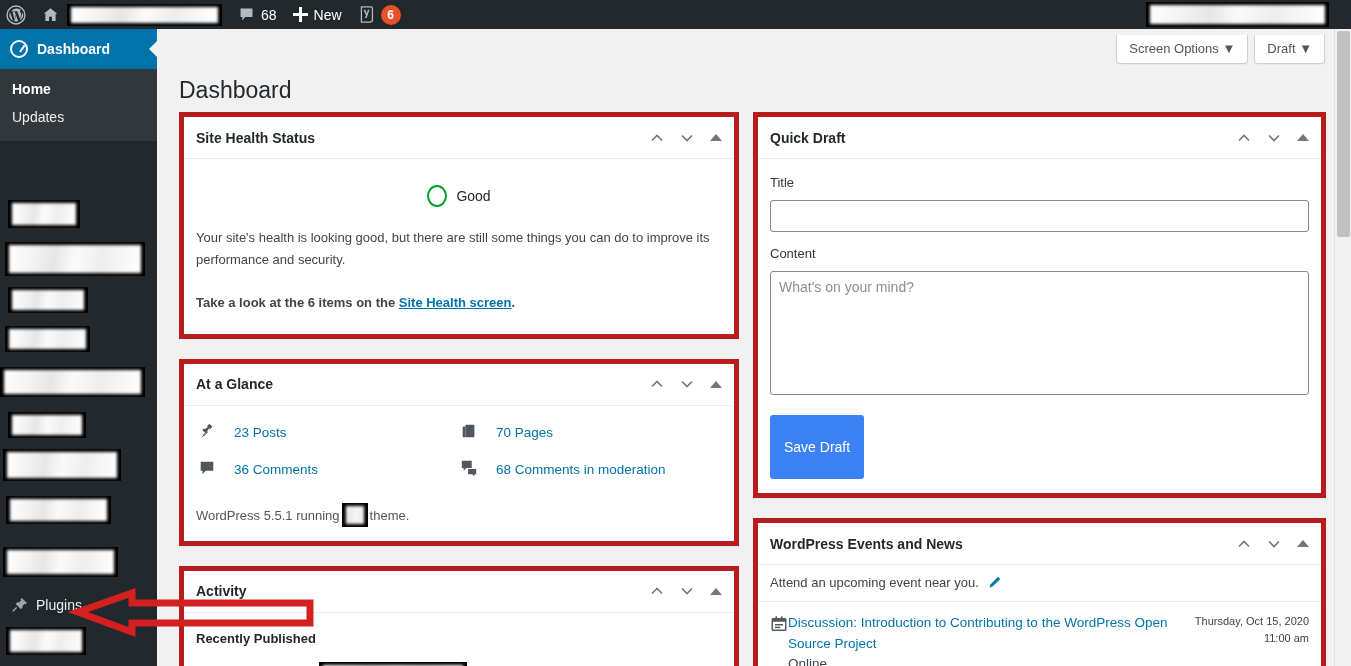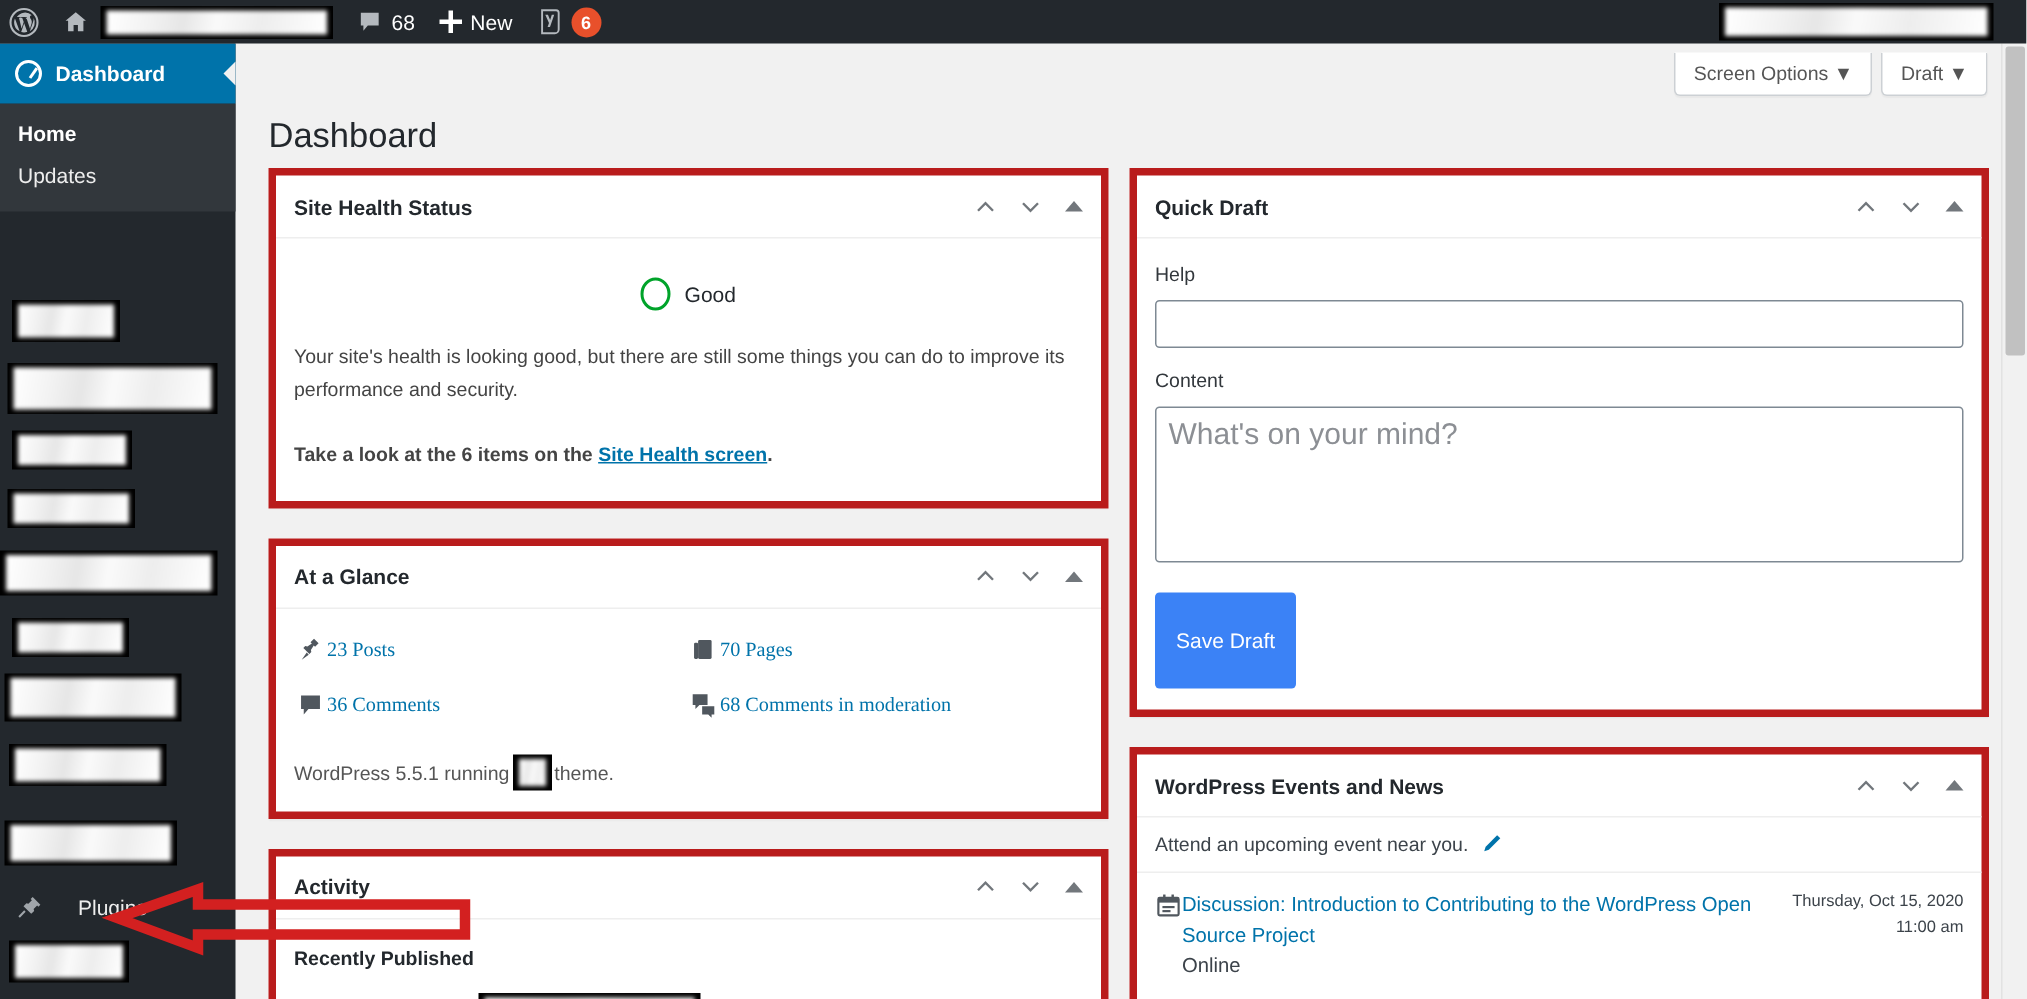--- a/index.html
+++ b/index.html
@@ -95,21 +95,21 @@
   .submenu { background: #32373c; padding: 6px 0 10px 0; }
   .submenu a {
     display: block; padding: 6px 0 6px 12px;
     font-size: 14px; color: #eee; text-decoration: none;
   }
   .submenu a.current { color: #fff; font-weight: bold; }
 
   .menu-row {
     position: relative; height: 34px;
     display: flex; align-items: center;
-    padding-left: 10px; gap: 24px;
+    padding-left: 10px; gap: 8px;
   }
   .menu-row .ico {
     width: 18px; height: 18px; flex: none;
     color: #a0a5aa; font-size: 14px; line-height: 18px;
   }
   .menu-row .label { color: #eee; font-size: 14px; }
 
   .plug-ico { fill: #a0a5aa; }
 
   
@@ -169,21 +169,21 @@
   }
   .health-p { margin: 14px 0 0; font-size: 13px; color: #444; line-height: 1.65; }
   .health-p2 { margin: 22px 0 6px; font-weight: bold; }
   .link { color: #0073aa; text-decoration: underline; }
 
   
   .glance-grid {
     display: grid; grid-template-columns: 1fr 1fr;
     row-gap: 16px; padding: 4px 0 0 2px;
   }
-  .glance-item { display: flex; align-items: center; gap: 2px; font-family: Liberation Serif, serif; }
+  .glance-item { display: flex; align-items: flex-start; gap: 18px; }
   .glance-item span.txt { color: #0073aa; font-size: 13.5px; }
   .gi { width: 18px; height: 18px; fill: #50575e; flex: none; }
   .glance-version {
     margin-top: 22px; color: #555; font-size: 13px;
     display: flex; align-items: flex-end; gap: 0;
   }
   .theme-redact { width: 26px; height: 24px; margin: 0 2px; }
 
   
   .act-sub {
@@ -195,22 +195,22 @@
   .act-redact { width: 148px; height: 26px; }
 
   
   .qd-label { display: block; font-size: 13px; color: #32373c; margin: 2px 0 6px; }
   .qd-input {
     width: 100%; height: 32px; border: 1px solid #7e8993;
     border-radius: 3px; padding: 0 8px; font-size: 14px;
     font-family: "Liberation Sans", sans-serif; background: #fff;
   }
   .qd-text {
-    width: 100%; height: 104px; border: 1px solid #7e8993;
-    border-radius: 3px; padding: 7px 8px; font-size: 20px;
+    width: 100%; height: 124px; border: 1px solid #7e8993;
+    border-radius: 3px; padding: 7px 8px; font-size: 14px;
     font-family: "Liberation Sans", sans-serif; resize: none; background: #fff;
   }
   .qd-text::placeholder, .qd-input::placeholder { color: #8c8f94; }
   .btn-primary {
     margin-top: 14px; background: #3b82f6; border: none; color: #fff;
     font-size: 14px; padding: 24px 14px; border-radius: 3px;
     font-family: "Liberation Sans", sans-serif; cursor: pointer;
   }
 
   
@@ -461,21 +461,21 @@
             <svg class="chev" viewBox="0 0 14 14">
                 <path d="M2 9.5 7 4.5l5 5" fill="none" stroke="#72777c" stroke-width="1.6"></path>
               </svg>
             <svg class="chev" viewBox="0 0 14 14">
                 <path d="M2 4.5 7 9.5l5-5" fill="none" stroke="#72777c" stroke-width="1.6"></path>
               </svg>
             <span class="tri"></span>
           </span>
         </div>
         <div class="pb-body">
-          <label class="qd-label">Help</label>
+          <label class="qd-label">Title</label>
           <input class="qd-input" type="text" placeholder="" style="">
           <label class="qd-label" style="margin-top:12px">Content</label>
           <textarea class="qd-text" placeholder="What's on your mind?" style=""></textarea>
           <button class="btn-primary">Save Draft</button>
         </div>
       </div>
 
       <div class="postbox">
         <div class="pb-head">
           <span class="pb-title">WordPress Events and News</span>

